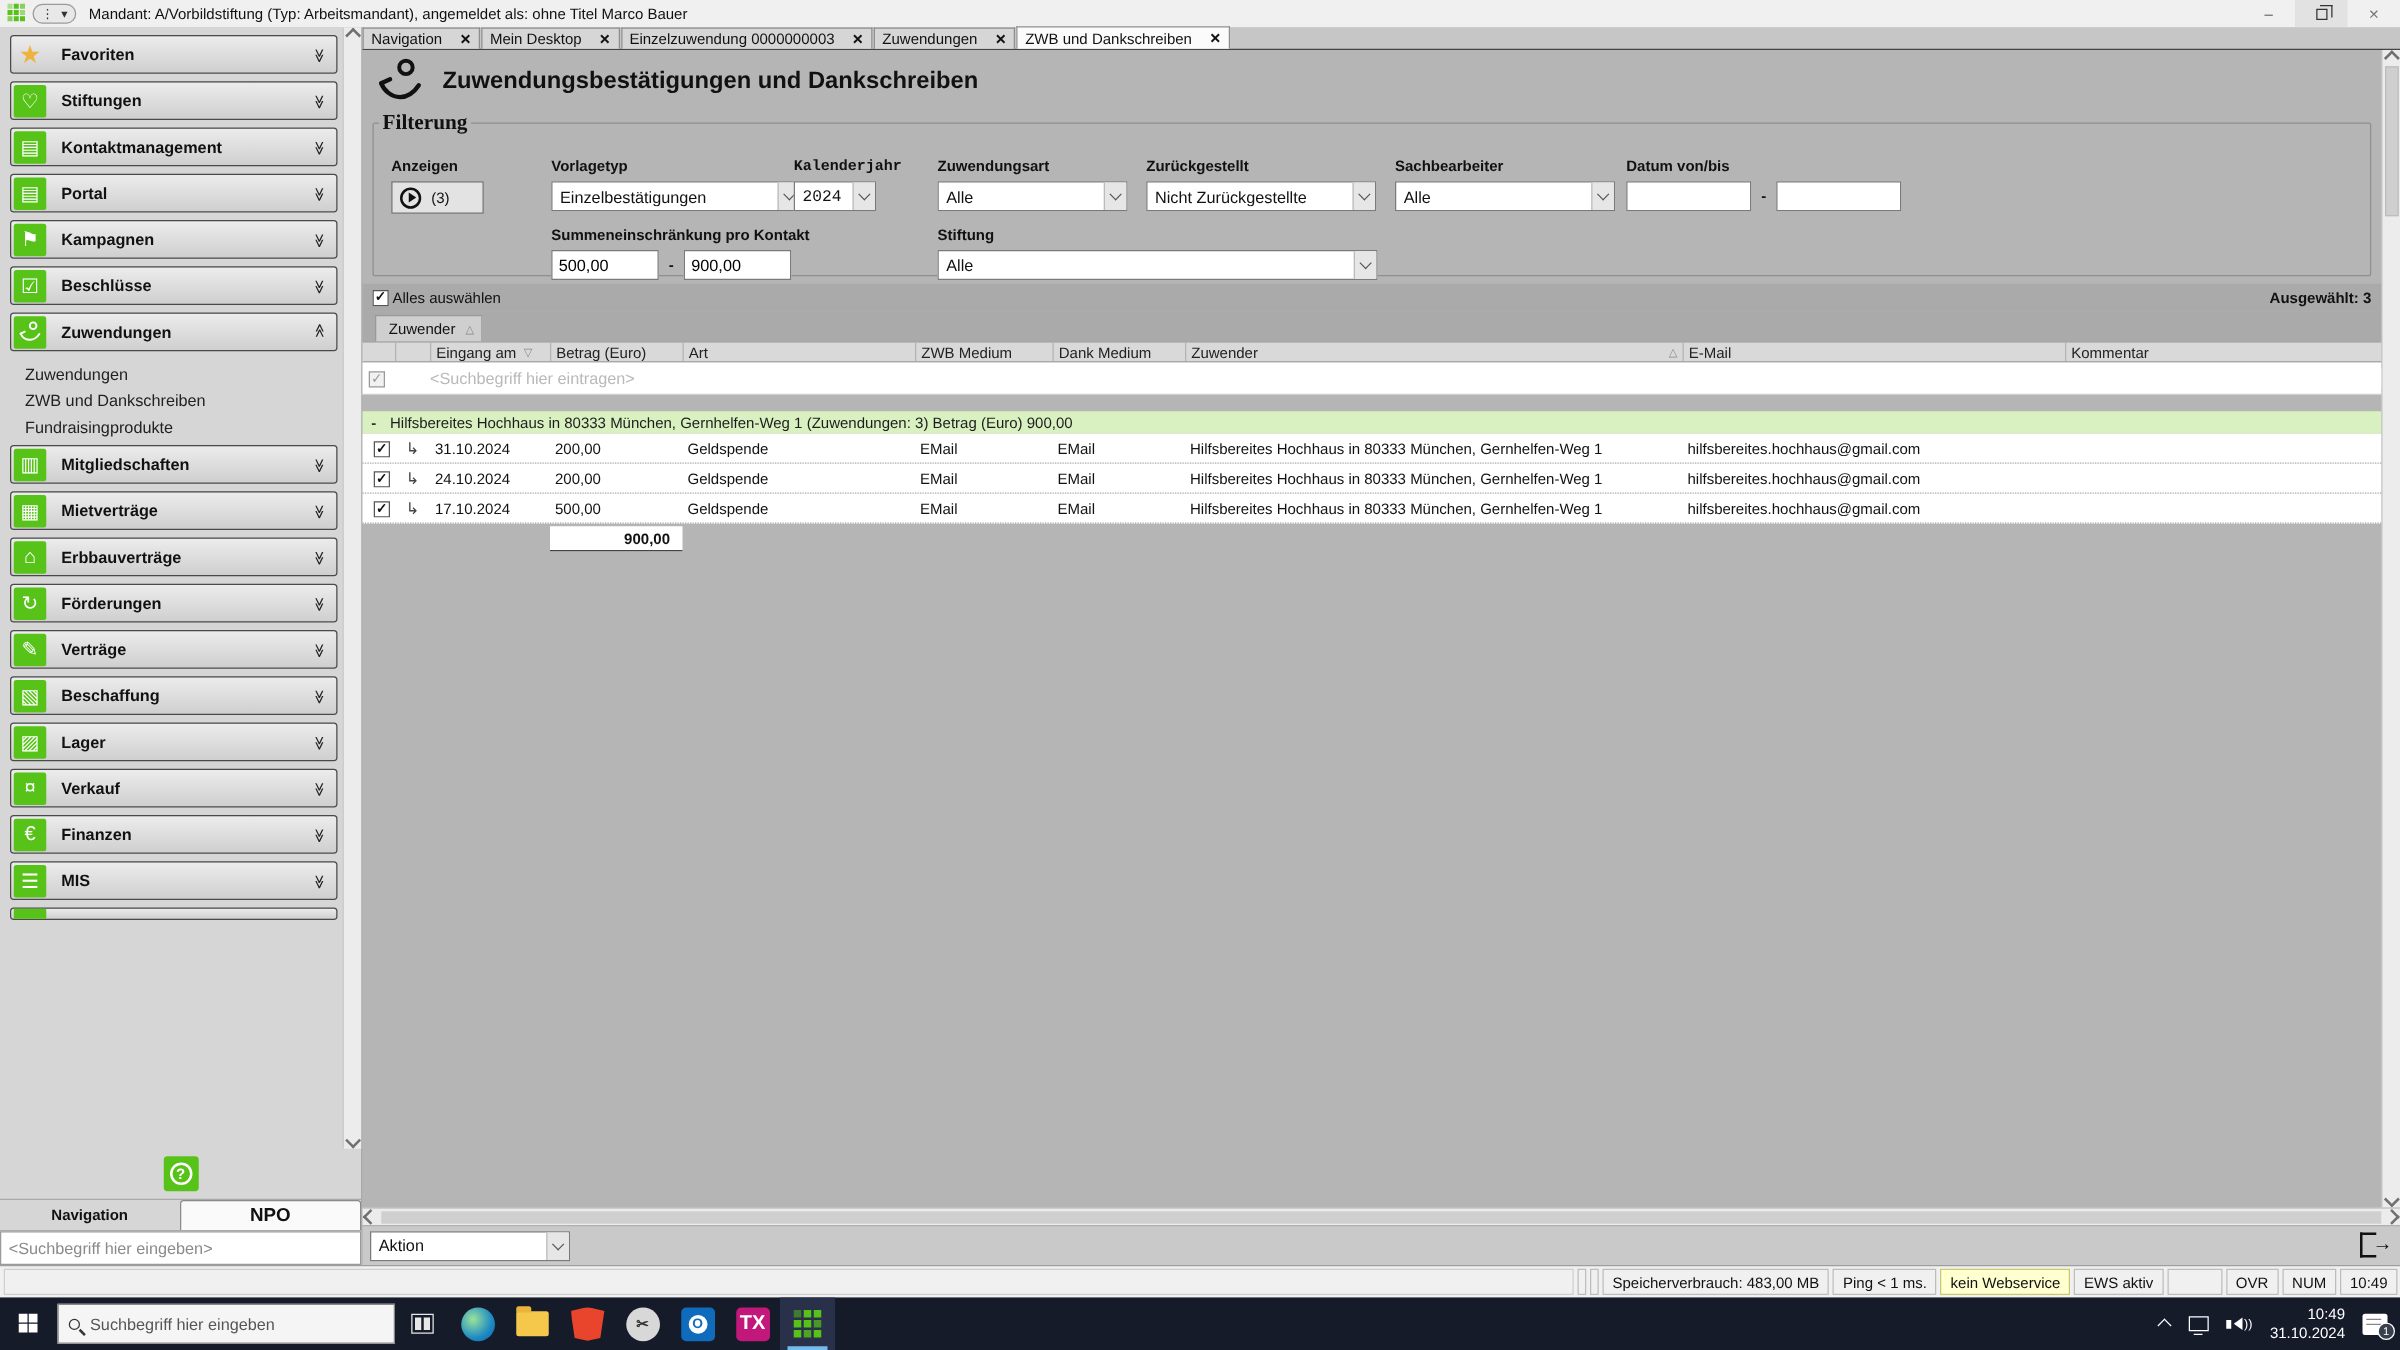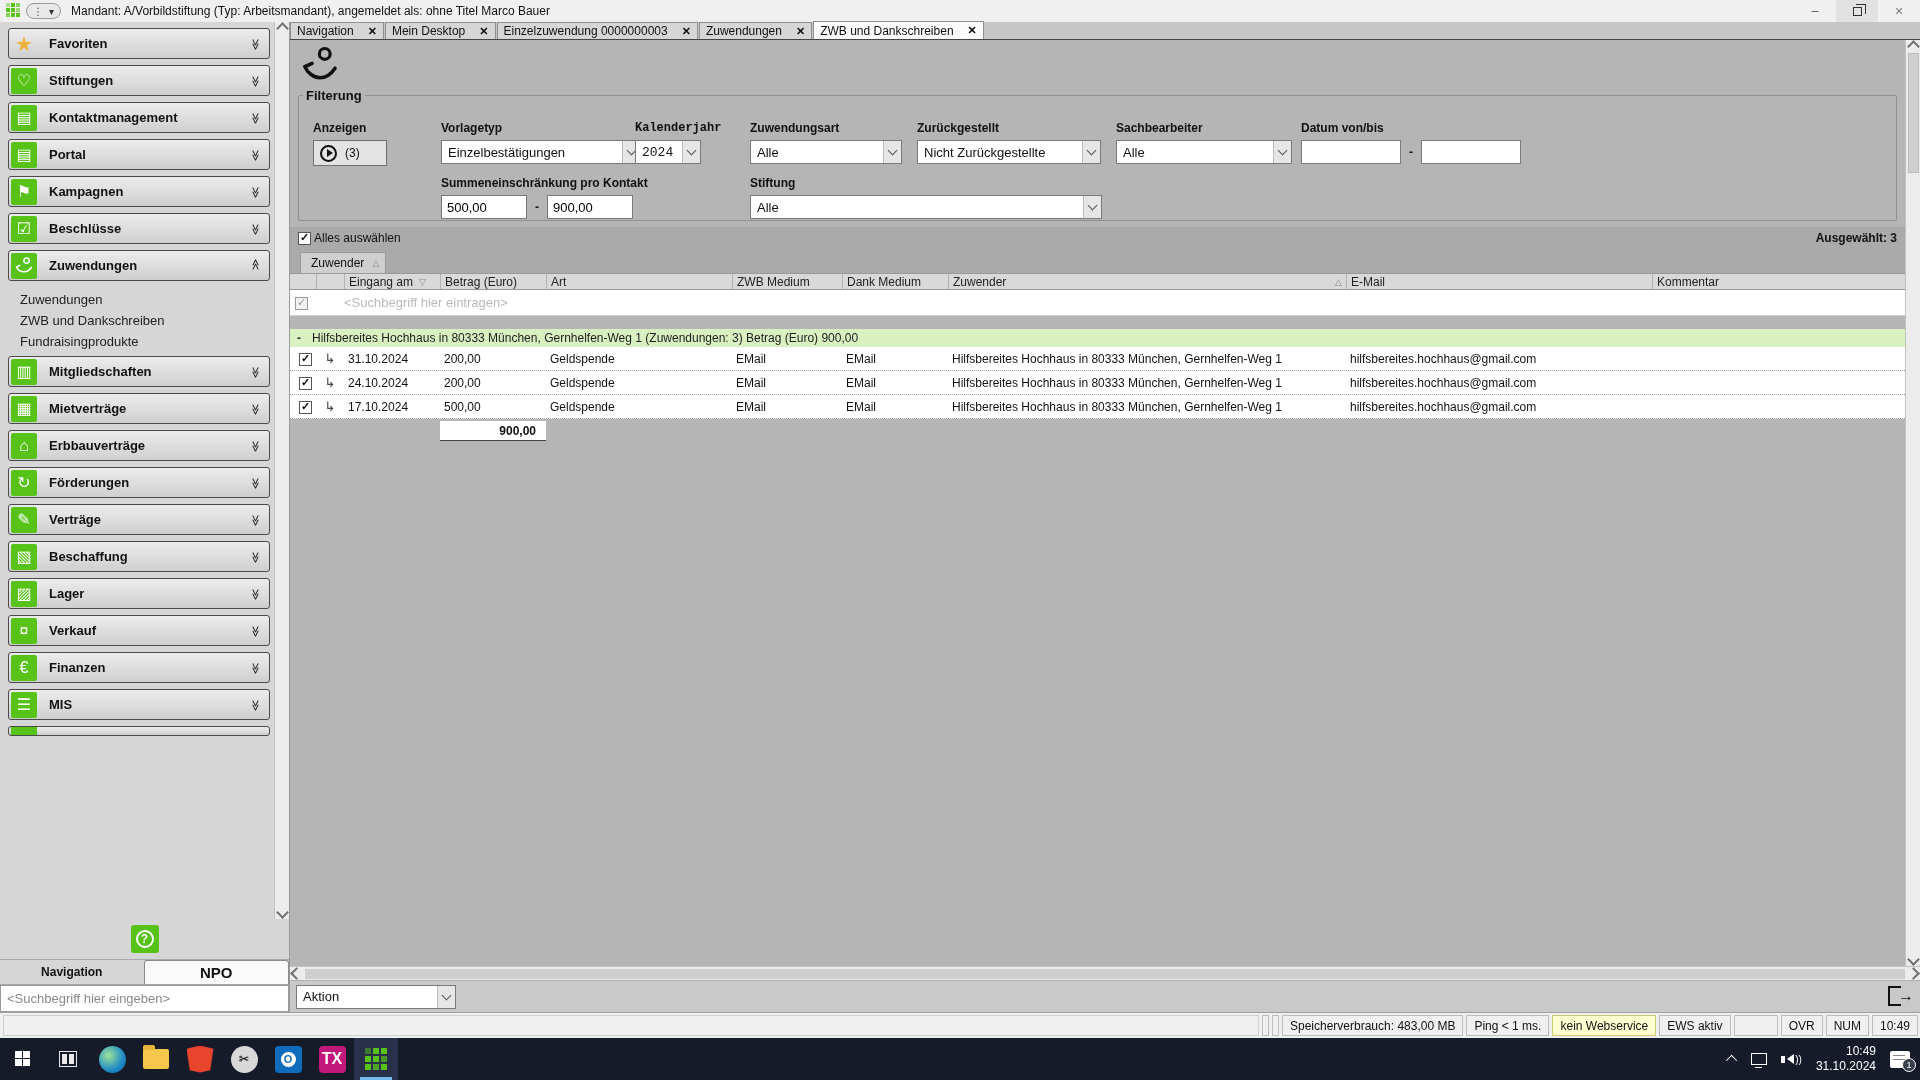--- a/index.html
+++ b/index.html
@@ -65,21 +65,21 @@
   .page { flex:1 1 auto; min-width:0; background:#b5b5b5; position:relative; }
   .main-sb { width:15px; background:#ececec; border-left:1px solid #c2c2c2; display:flex; flex-direction:column; align-items:center; justify-content:space-between; padding:2px 0;}
   .main-sb .thumb { width:11px; flex:0 0 120px; background:#cfcfcf; border:1px solid #bdbdbd; margin:2px 0 auto 0;}
 
   .page-header { display:flex; align-items:center; padding:6px 10px 4px 10px; }
   .page-header svg { width:40px; height:38px; }
   .page-title { font-size:19px; font-weight:bold; margin-left:14px; }
 
   
   fieldset.filter { position:relative; height:133px; margin:0 8px; border:1px solid #8f8f8f; border-radius:2px; padding:0; }
-  fieldset.filter legend { font-weight:bold; font-size:13px; margin-left:4px; padding:0 3px; }
+  fieldset.filter legend { font-weight:bold; font-size:17px; margin-left:4px; padding:0 3px;font-family:Liberation Serif, serif; }
   .fgroup { position:absolute; }
   .flabel { font-weight:bold; font-size:12px; margin-bottom:5px; display:block;}
   .ctrl { height:24px; display:flex; align-items:center; }
   .btn-anzeigen { width:74px; height:26px; background:#e3e3e3; border:1px solid #707070; display:flex; align-items:center; padding:0 6px; gap:8px; cursor:pointer;}
   .play { width:17px; height:17px; border:2px solid #111; border-radius:50%; display:flex; align-items:center; justify-content:center; }
   .play:before { content:""; border-left:6px solid #111; border-top:4px solid transparent; border-bottom:4px solid transparent; margin-left:2px;}
   .select { background:#fff; border:1px solid #7a7a7a; height:24px; display:flex; align-items:center; }
   .select .val { flex:1 1 auto; padding:0 6px; font-size:13px; white-space:nowrap; overflow:hidden;}
   .select .dd { width:18px; align-self:stretch; background:#e6e6e6; border-left:1px solid #bbb; display:flex; align-items:center; justify-content:center;}
   .chev-s { width:7px; height:7px; border-right:1.5px solid #555; border-bottom:1.5px solid #555; transform:rotate(45deg); margin-top:-3px;}
@@ -356,20 +356,21 @@
     </div>
 
     <div class="content-row">
       <div class="page">
         <div class="page-header">
           <svg viewBox="0 0 24 24">
               <circle cx="15" cy="5" r="3.4" fill="none" stroke="#111" stroke-width="2"></circle>
               <path d="M2.5 13c1.5 4 5.5 7 9.5 7 4.5 0 7.5-3 9.5-6" fill="none" stroke="#111" stroke-width="2.2" stroke-linecap="round"></path>
               <path d="M2.5 13l4.5-2" stroke="#111" stroke-width="2.2" stroke-linecap="round"></path>
             </svg>
+          <span class="page-title">Zuwendungsbestätigungen und Dankschreiben</span>
         </div>
 
         <fieldset class="filter">
           <legend>Filterung</legend>
 
           <div class="fgroup" style="left:14px; top:18px;">
             <span class="flabel">Anzeigen</span>
             <div class="btn-anzeigen">
               <span class="play"></span>
               <span>(3)</span>
@@ -585,20 +586,24 @@
 
 <div class="taskbar">
   <div class="tb-start">
       <span class="winlogo">
         <i></i>
         <i></i>
         <i></i>
         <i></i>
       </span>
     </div>
+  <div class="tb-search">
+    <span class="mag"></span>
+    <input placeholder="Suchbegriff hier eingeben" style="">
+  </div>
   <div class="tb-ico">
       <span class="taskview">
         <i></i>
         <i></i>
       </span>
     </div>
   <div class="tb-ico">
       <span class="ico28 edge"></span>
     </div>
   <div class="tb-ico">

